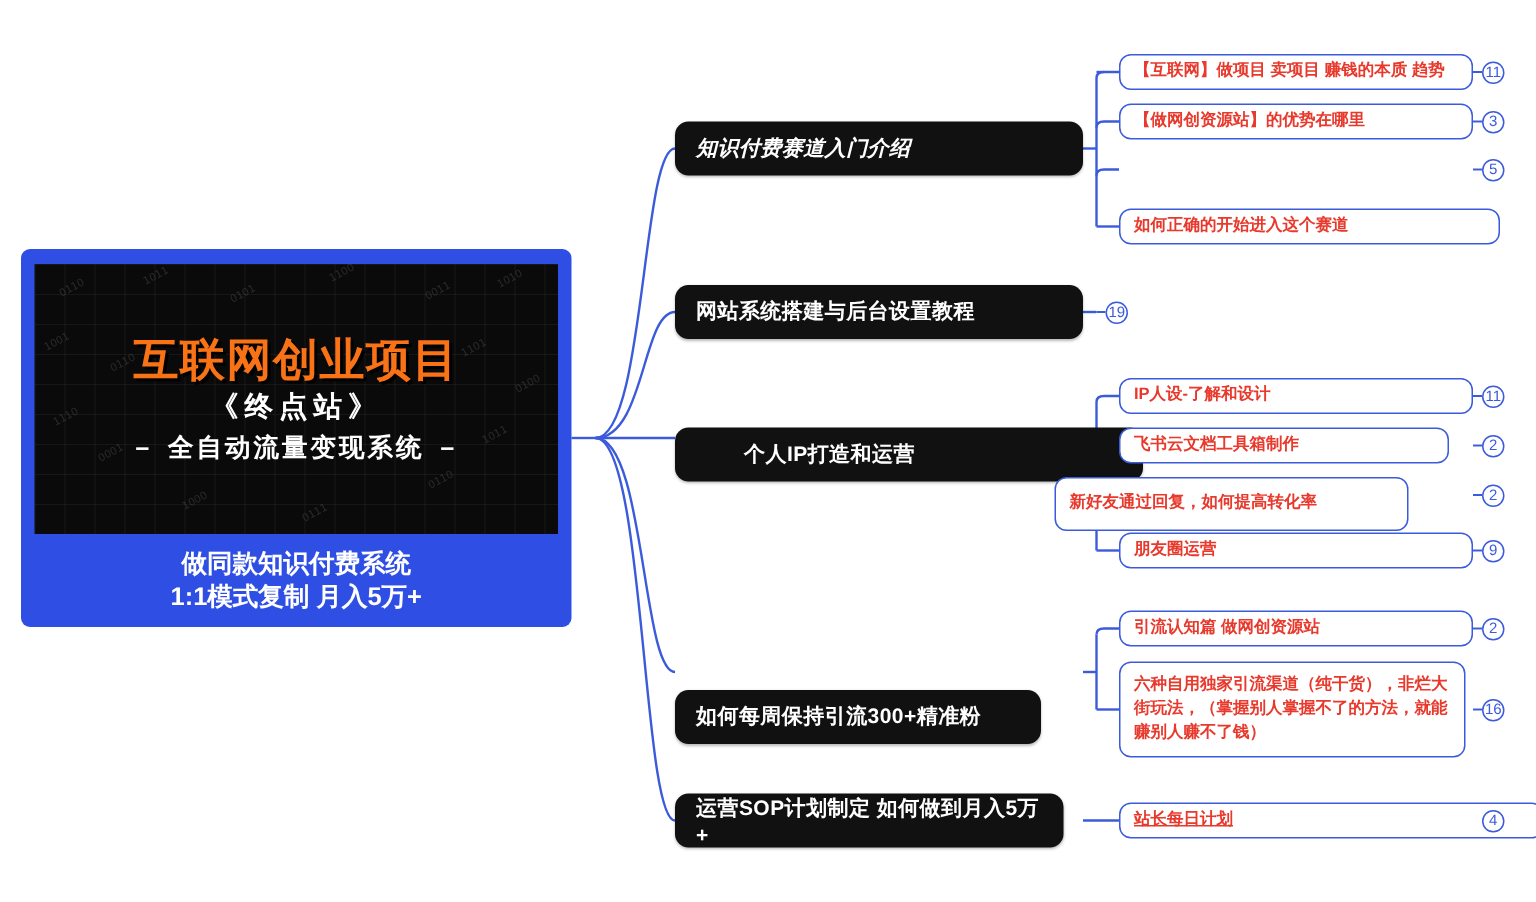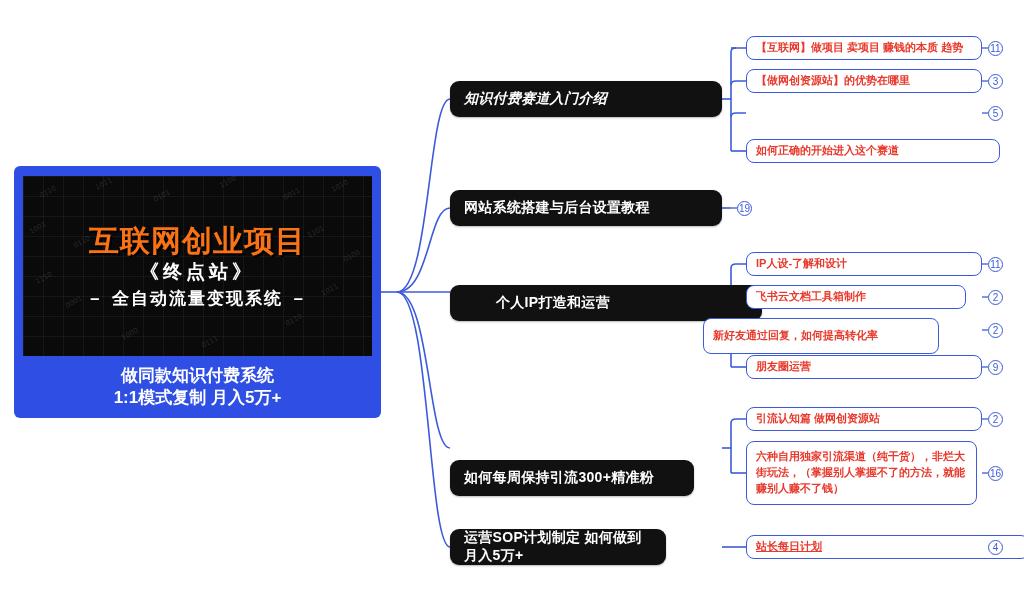--- a/index.html
+++ b/index.html
@@ -237,18 +237,18 @@
   <div class="badge" style="left:988px;top:360px;">9</div>
 
   <div class="branch" style="left:450px;top:430px;width:244px;height:36px;margin-top:30px;">如何每周保持引流300+精准粉</div>
 
   <div class="leaf" style="left:746px;top:407px;width:236px;height:24px;">引流认知篇 做网创资源站</div>
   <div class="badge" style="left:988px;top:412px;">2</div>
 
   <div class="leaf multiline" style="left:746px;top:441px;width:231px;height:64px;">六种自用独家引流渠道（纯干货），非烂大街玩法，（掌握别人掌握不了的方法，就能赚别人赚不了钱）</div>
   <div class="badge" style="left:988px;top:466px;">16</div>
 
-  <div class="branch" style="left:450px;top:529px;width:216px;height:36px;">运营SOP计划制定 如何做到月入5万+</div>
+  <div class="branch" style="left:450px;top:529px;width:259px;height:36px;">运营SOP计划制定 如何做到月入5万+</div>
 
   <div class="leaf" style="left:746px;top:535px;width:283px;height:24px;text-decoration:underline;">站长每日计划</div>
   <div class="badge" style="left:988px;top:540px;">4</div>
 
 </div>
 
 </body></html>

